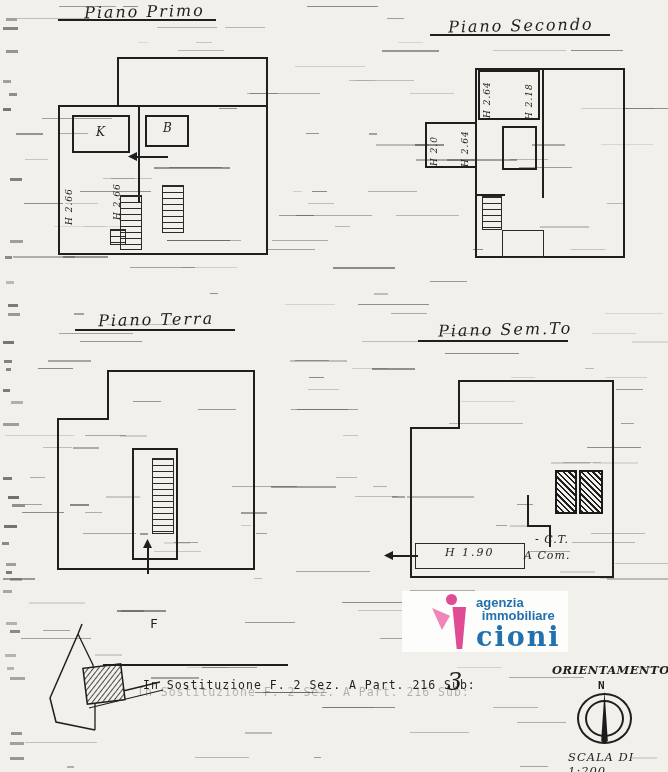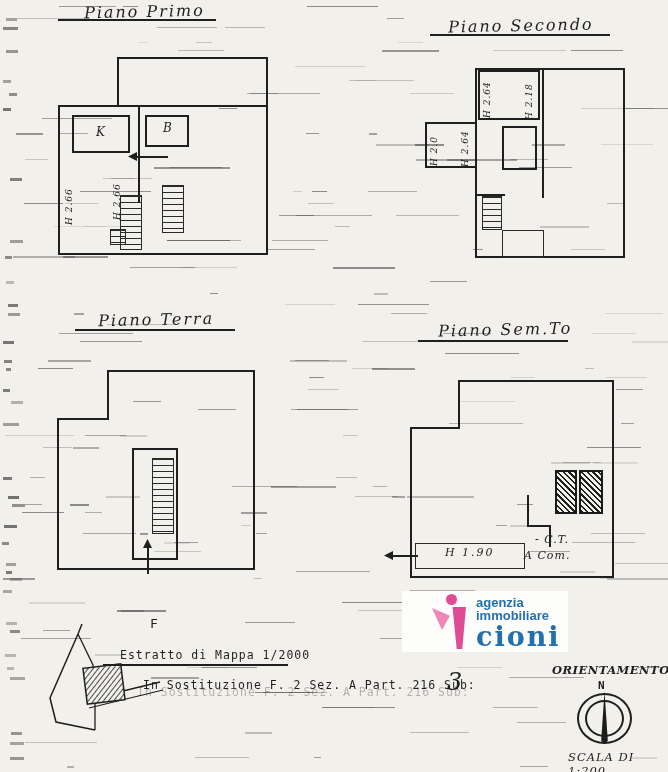--- a/index.html
+++ b/index.html
@@ -361,36 +361,35 @@
       </defs>
       <polyline points="40,6 36,16 8,80 14,104 53,112" fill="none" stroke="#1f1f1f" stroke-width="1.5"></polyline>
       <polyline points="36,16 51,47 53,74 53,112" fill="none" stroke="#1f1f1f" stroke-width="1.3"></polyline>
       <line x1="44" y1="82" x2="118" y2="64" stroke="#1f1f1f" stroke-width="1.3"></line>
       <line x1="47" y1="90" x2="121" y2="72" stroke="#1f1f1f" stroke-width="1.1"></line>
       <rect x="43" y="48" width="38" height="36" fill="url(#hatchp)" stroke="#1f1f1f" stroke-width="1.5" transform="rotate(-7 62 66)"></rect>
     </svg>
 
     <div class="abs typed" style="left:150px;top:616px;font-size:13px;">F</div>
 
-    <div class="abs typed" style="left:120px;top:648px;font-size:11.5px;letter-spacing:1px;">Estratto di Mappa 1/2000</div>
     <div class="ln" style="left:103px;top:664px;width:185px;height:1.5px;"></div>
 
     <div class="abs typed" style="left:140px;top:682px;font-size:11.5px;letter-spacing:1px;opacity:0.3;transform:translate(-3px,3px);">In Sostituzione  F. 2  Sez. A  Part. 216  Sub:</div>
     <div class="abs typed" style="left:143px;top:678px;font-size:11.5px;letter-spacing:1px;">In Sostituzione  F. 2  Sez. A  Part. 216  Sub:</div>
     <div class="abs hand" style="left:447px;top:668px;font-size:24px;">3</div>
 
     <div class="logo-box">
       <div class="abs" style="left:30px;top:3px;width:38px;height:55px;">
         <div class="logo-head" style="left:14px;top:0;width:11px;height:11px;background:#e04b96;"></div>
         <div class="abs" style="left:0;top:14px;width:18px;height:22px;background:#ef86b8;clip-path:polygon(0 0,100% 35%,55% 100%);"></div>
         <div class="abs" style="left:19px;top:13px;width:15px;height:42px;background:#e04b96;clip-path:polygon(10% 0,100% 0,75% 100%,38% 100%);"></div>
       </div>
       <div class="abs" style="left:74px;top:5px;">
         <div class="logo-sans" style="font-size:13px;color:#2270ae;line-height:13px;">agenzia</div>
-        <div class="logo-sans" style="font-size:13px;color:#2270ae;line-height:14px;">immobiliare</div>
+        <div class="logo-sans" style="font-size:13px;color:#2270ae;line-height:14px;text-align:center;">immobiliare</div>
         <div class="logo-serif" style="font-size:27px;color:#2270ae;line-height:27px;letter-spacing:2px;">cioni</div>
       </div>
     </div>
 
     <div class="abs hand" style="left:552px;top:663px;font-size:11.5px;font-weight:bold;letter-spacing:0.5px;">ORIENTAMENTO</div>
     <div class="abs typed" style="left:598px;top:679px;font-size:11px;font-weight:bold;">N</div>
     <div class="abs" style="left:576px;top:691px;width:58px;height:56px;">
       <div class="circ" style="left:1px;top:2px;width:55px;height:51px;border:2.5px solid #1f1f1f;"></div>
       <div class="circ" style="left:9px;top:9px;width:39px;height:37px;border:2px solid #1f1f1f;"></div>
       <div class="abs" style="left:23px;top:0;width:11px;height:53px;background:#1c1c1c;clip-path:polygon(50% 0,80% 94%,50% 100%,20% 94%);"></div>

